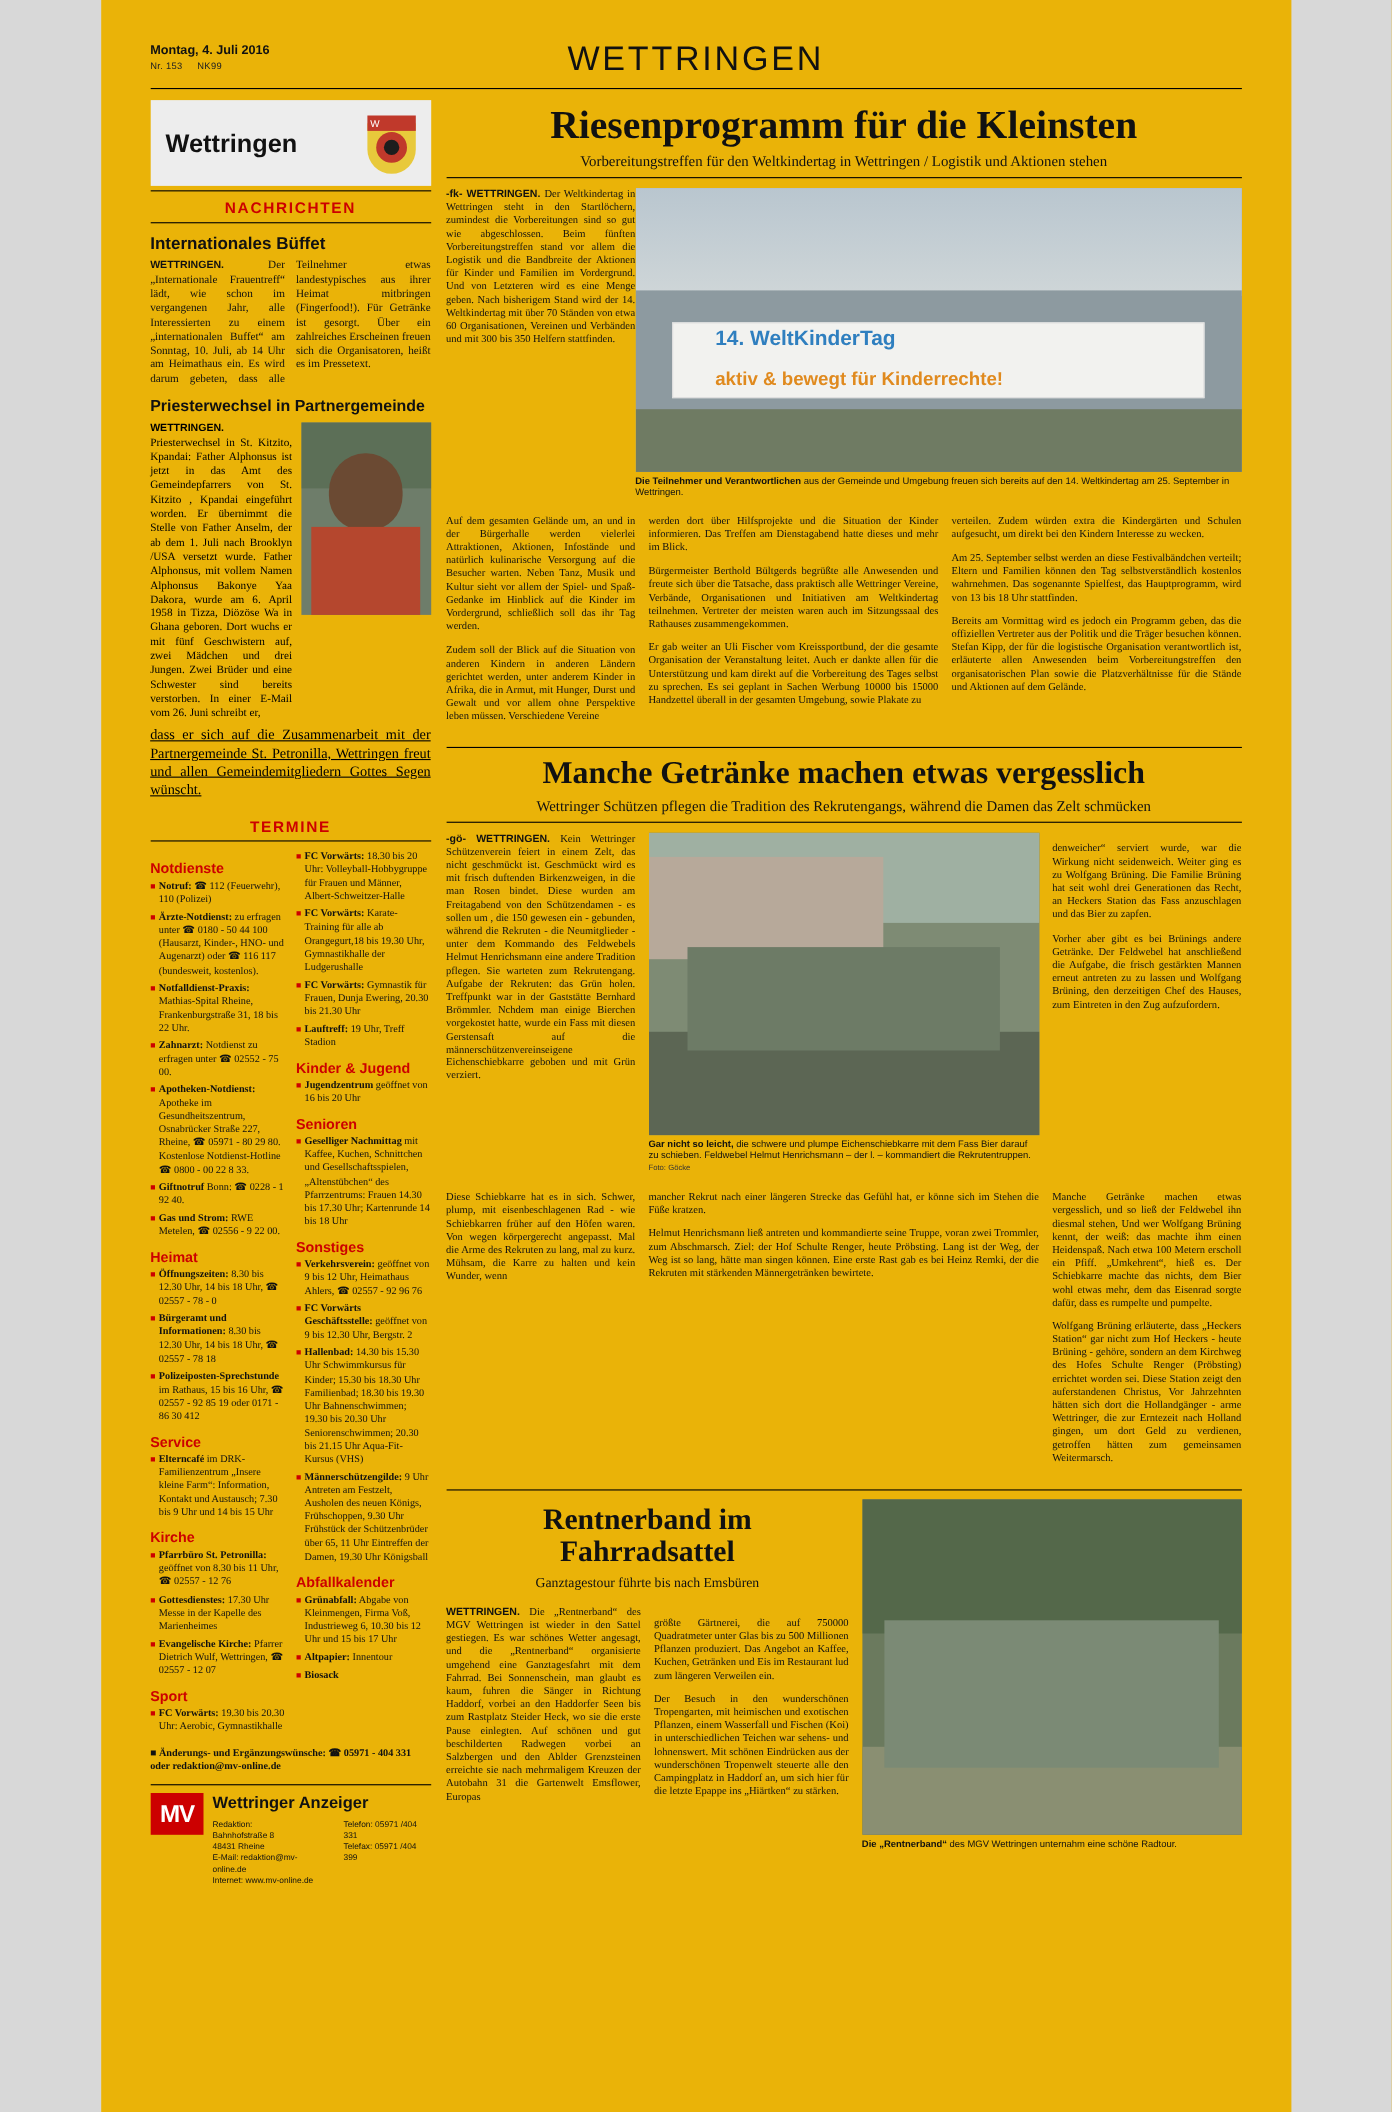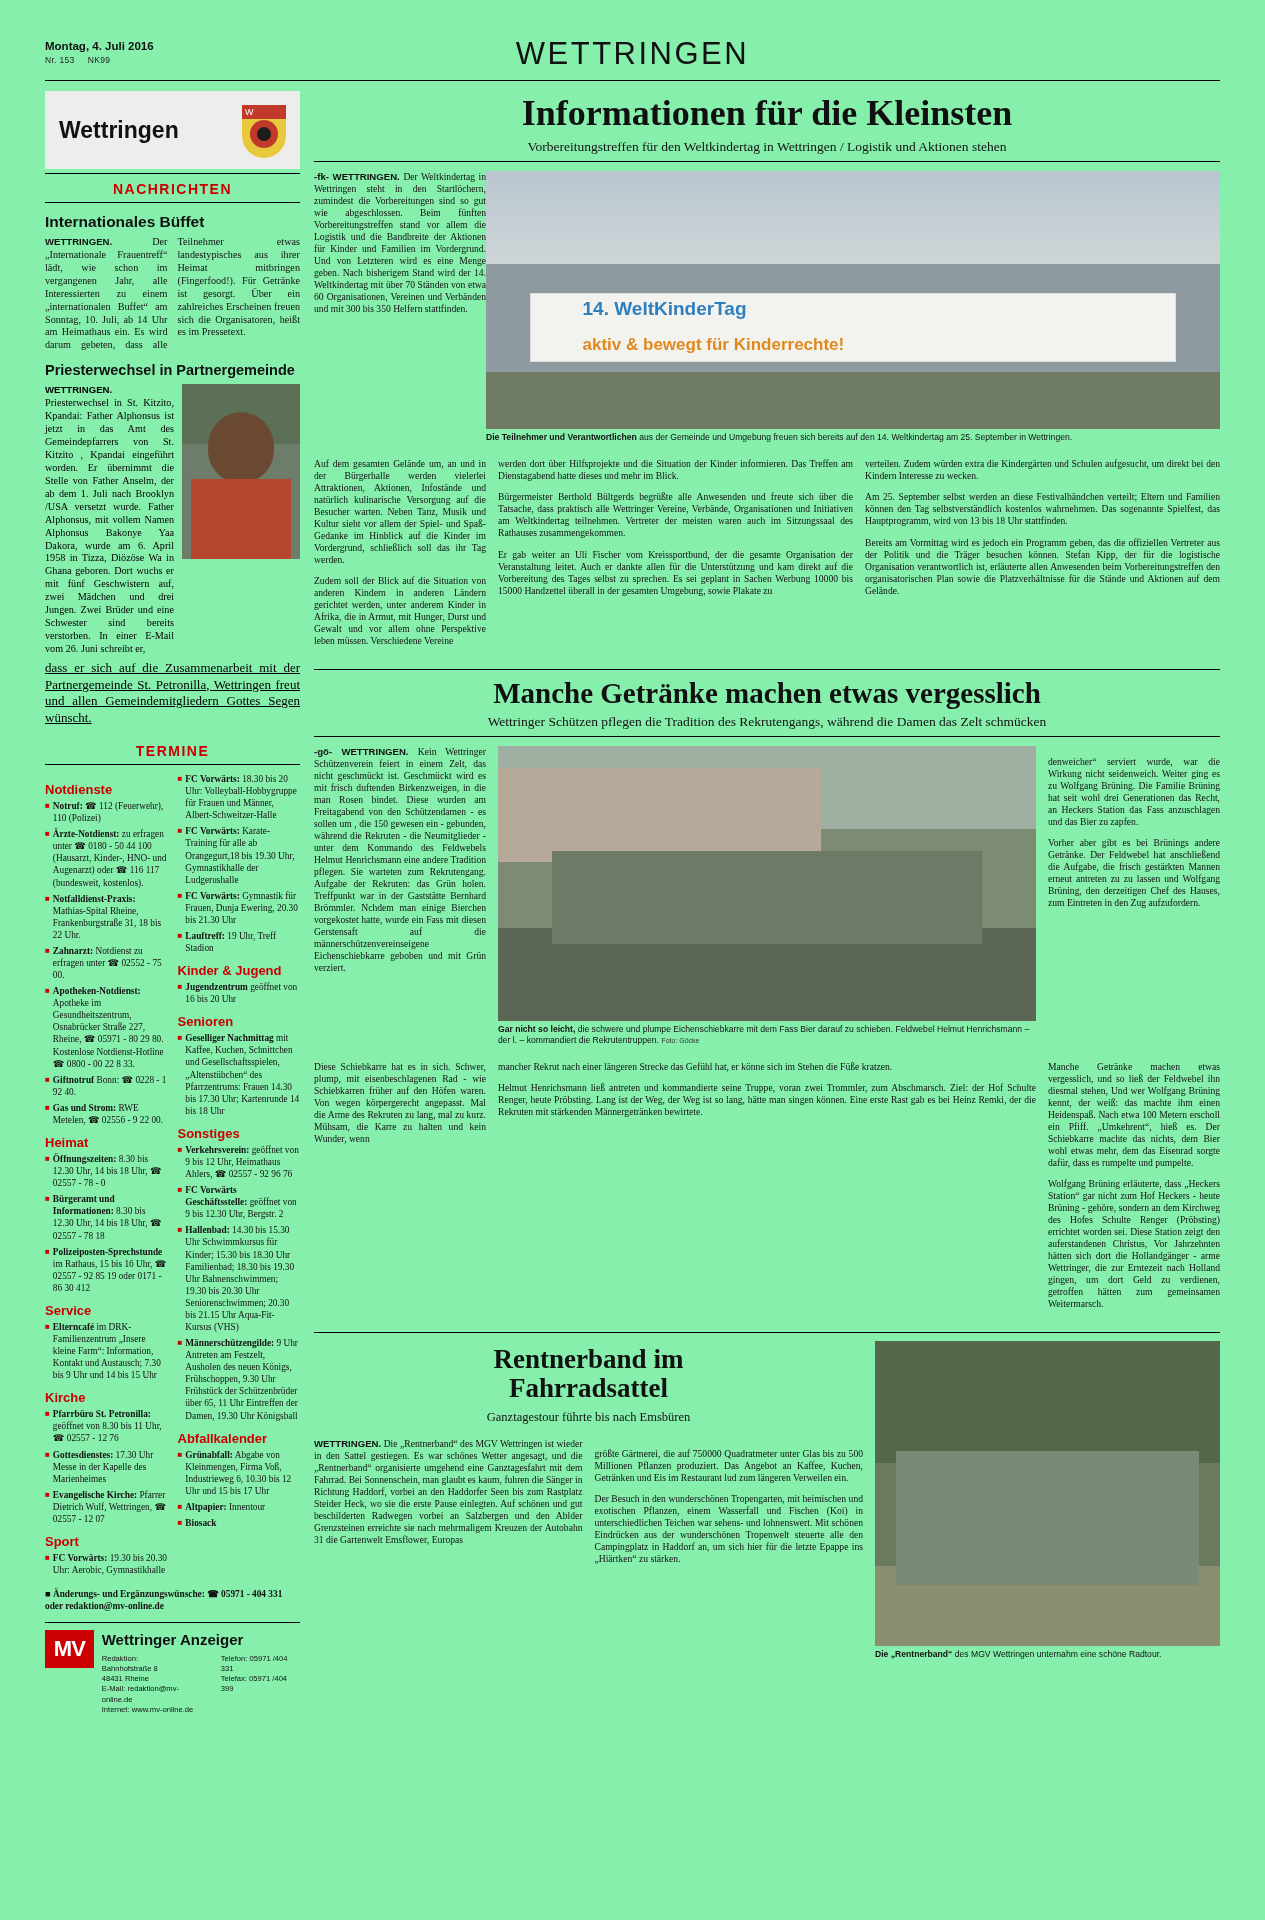--- a/index.html
+++ b/index.html
@@ -1,18 +1,18 @@
 <!DOCTYPE html>
 <html><head>
 <meta charset="utf-8">
 <style>
   html,body{margin:0;padding:0;background:#d8d8d8;}
   body{font-family:"Liberation Serif", serif;}
   .page{
-    width:1265px;height:1920px;background:#86efac;margin:0 auto;position:relative;
+    width:1082px;height:1920px;background:#eab308;margin:0 auto;position:relative;
     box-sizing:border-box;padding:40px 45px 20px 45px;
   }
   
   .masthead{display:flex;align-items:flex-start;border-bottom:1.5px solid #000;padding-bottom:8px;}
   .mh-left{width:255px;font-family:"Liberation Sans",sans-serif;}
   .mh-date{font-size:11.5px;font-weight:bold;color:#111;}
   .mh-sub{font-size:8.5px;color:#222;margin-top:3px;letter-spacing:.3px;}
   .mh-title{flex:1;text-align:center;font-family:"Liberation Sans",sans-serif;
     font-size:31px;letter-spacing:2.5px;font-weight:400;color:#111;margin-top:-4px;}
   .mh-right{width:255px;}
@@ -309,21 +309,21 @@
                 <div>Telefax: 05971 /404 399</div>
               </div>
           </div>
         </div>
       </div>
     </div>
 
     <div class="col-main">
 
       <div>
-        <div class="headline">Informationen für die Kleinsten</div>
+        <div class="headline">Riesenprogramm für die Kleinsten</div>
         <div class="subhead">Vorbereitungstreffen für den Weltkindertag in Wettringen / Logistik und Aktionen stehen</div>
 
         <div style="display:flex;">
           <div style="width:172px;flex:0 0 172px;" class="flowwrap">
             <span class="lead">
               <span>-fk-</span>&nbsp;<span>WETTRINGEN.</span>
             </span>
             <span id="a1c1">Der Weltkindertag in Wettringen steht in den Startlöchern, zumindest die Vorbereitungen sind so gut wie abgeschlossen. Beim fünften Vorbereitungstreffen stand vor allem die Logistik und die Bandbreite der Aktionen für Kinder und Familien im Vordergrund. Und von Letzteren wird es eine Menge geben. Nach bisherigem Stand wird der 14. Weltkindertag mit über 70 Ständen von etwa 60 Organisationen, Vereinen und Verbänden und mit 300 bis 350 Helfern stattfinden.</span>
           </div>
           <div style="flex:1;">

